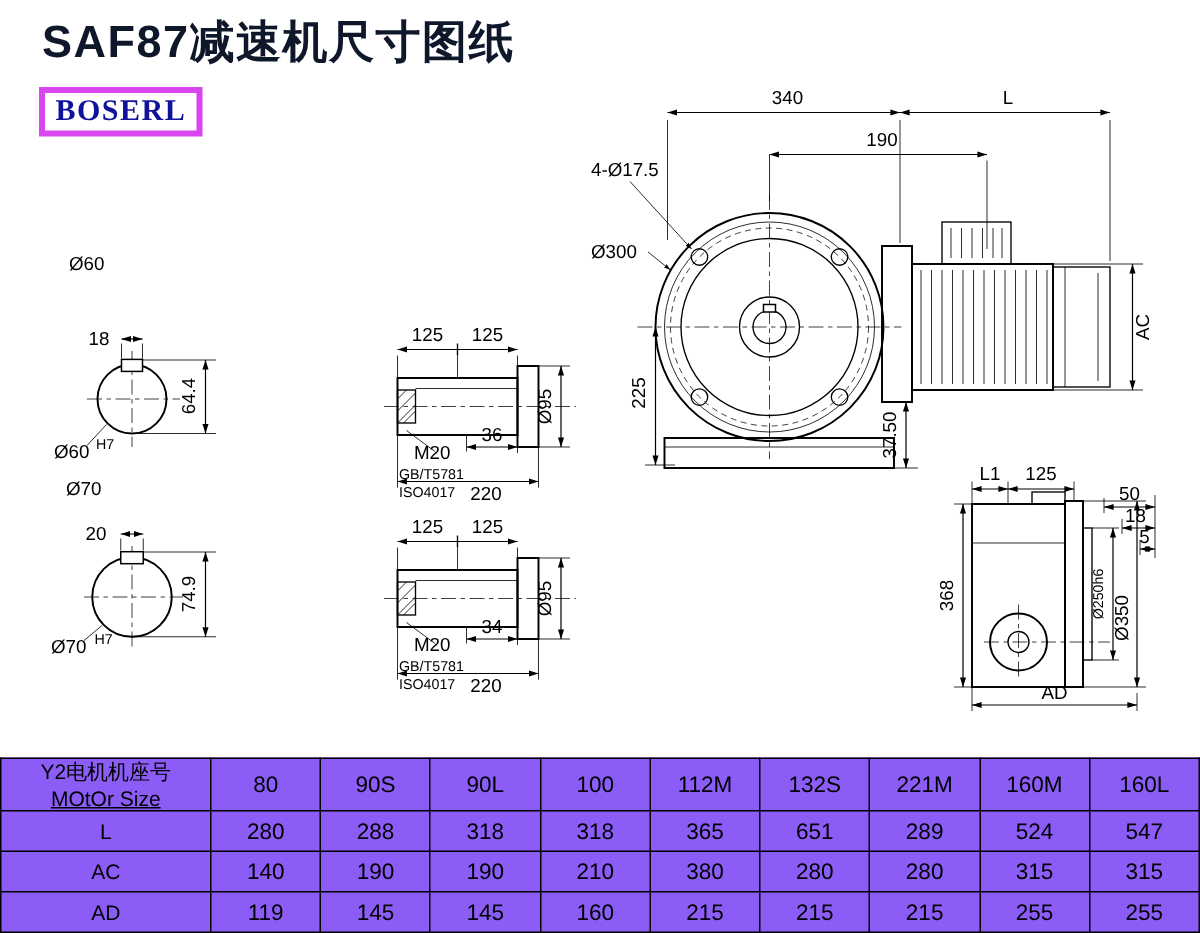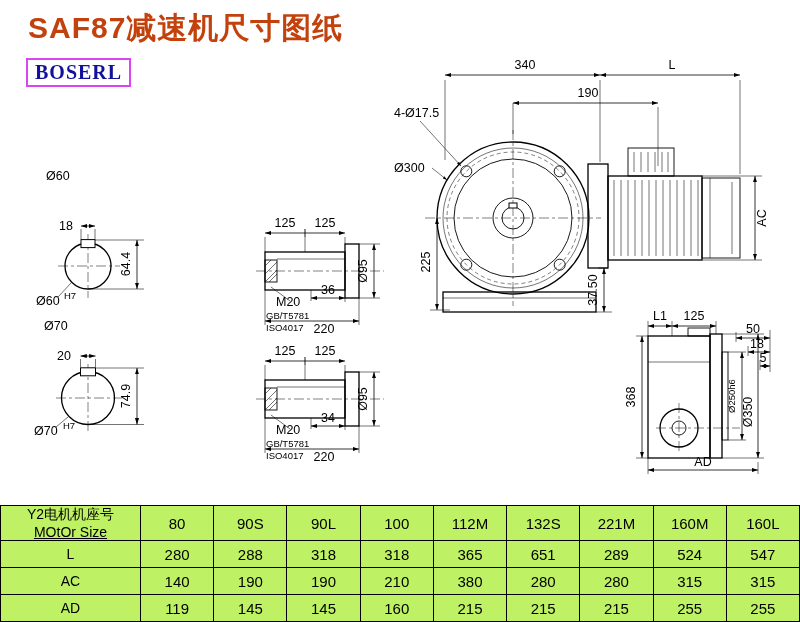--- a/index.html
+++ b/index.html
@@ -1,32 +1,32 @@
 <!DOCTYPE html>
 <html><head>
 <meta charset="utf-8">
 <style>
   *{box-sizing:border-box}
   html,body{margin:0;padding:0}
   body{width:800px;height:622px;position:relative;background:#fff;font-family:"Liberation Sans",sans-serif;overflow:hidden}
-  .title{position:absolute;left:28px;top:8px;font-size:30px;font-weight:bold;color:#c2410c;letter-spacing:1px}
-  .logo{position:absolute;left:26px;top:58px;border:2px solid #d946ef;color:#10129a;font-family:"Liberation Serif",serif;font-weight:bold;font-size:20px;padding:0 7px;line-height:25px;letter-spacing:1px}
+  .title{position:absolute;left:28px;top:8px;font-size:30px;font-weight:bold;color:#0f172a;letter-spacing:1px}
+  .logo{position:absolute;left:26px;top:58px;border:4px solid #d946ef;color:#10129a;font-family:"Liberation Serif",serif;font-weight:bold;font-size:20px;padding:0 7px;line-height:25px;letter-spacing:1px}
   svg.draw{position:absolute;left:0;top:0}
   svg text{font:12.5px "Liberation Sans",sans-serif;fill:#000}
   svg text.small{font-size:9.5px}
   svg text.mid{text-anchor:middle}
   .thick{stroke:#000;stroke-width:1.3;fill:none}
   .med{stroke:#000;stroke-width:0.9;fill:none}
   .thin{stroke:#000;stroke-width:0.55;fill:none}
   .dim{stroke:#000;stroke-width:0.8;fill:none;marker-start:url(#arr);marker-end:url(#arr)}
   .lead{stroke:#000;stroke-width:0.55;fill:none;marker-end:url(#arr)}
   .cl{stroke:#000;stroke-width:0.5;fill:none;stroke-dasharray:10 3 3 3}
   .bolt{stroke:#000;stroke-width:0.5;fill:none;stroke-dasharray:4 3}
   .wht{fill:#fff;stroke:#000;stroke-width:1}
-  .dimtable{position:absolute;left:0;top:505px;width:800px;height:117px;border-collapse:collapse;table-layout:fixed;background:#bef264}
+  .dimtable{position:absolute;left:0;top:505px;width:800px;height:117px;border-collapse:collapse;table-layout:fixed;background:#8b5cf6}
   .dimtable td{border:1px solid #000;text-align:center;font-size:15px;color:#000;padding:0;vertical-align:middle}
   .dimtable td.c1{font-size:14px}
   .dimtable tr.hrow{height:34px}
   .dimtable tr{height:27px}
   .hdr2{text-decoration:underline}
 </style>
 </head>
 <body>
 
 <div class="title">SAF87减速机尺寸图纸</div>

